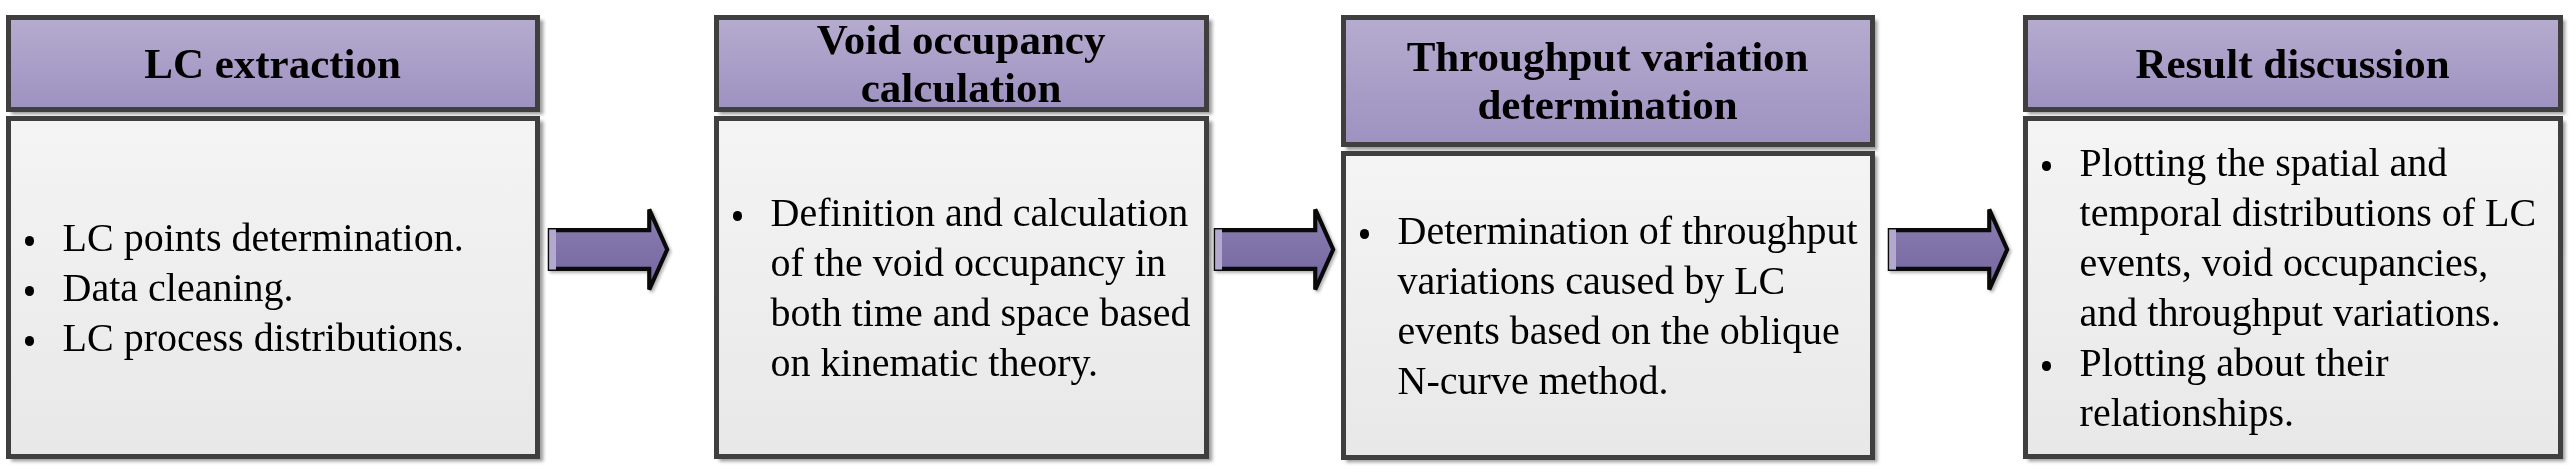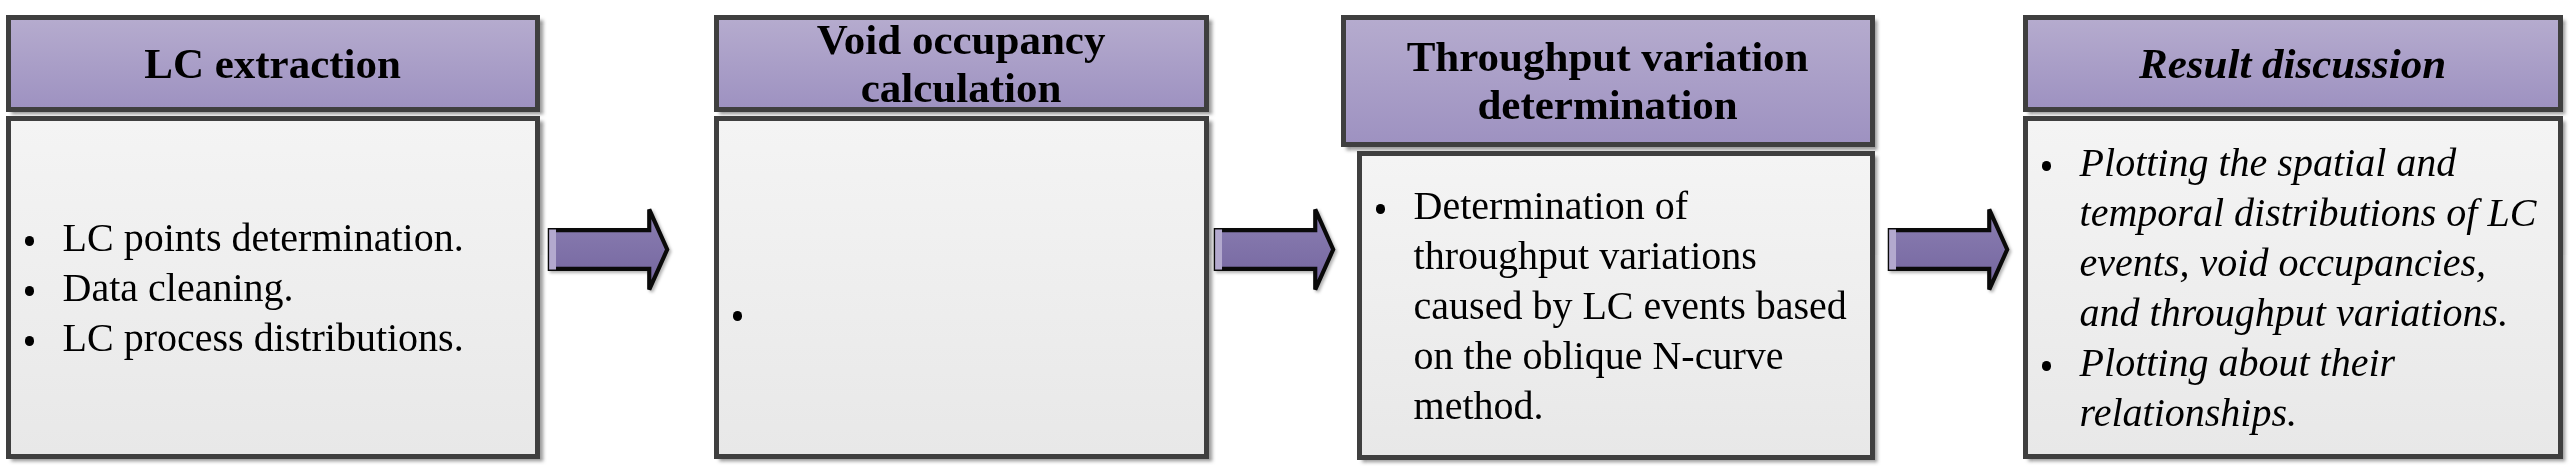--- a/index.html
+++ b/index.html
@@ -23,42 +23,42 @@
     overflow:hidden;
   }
   .canvas{
     width:2576px;height:472px;
     padding:15.3px 0 0 5.6px;
     display:flex;
     align-items:flex-start;
     background:var(--c_background);
   }
   .stage{display:flex;flex-direction:column;flex:none;}
-  .w1{width:534px;} .w2{width:531px;padding-left:36px;} .w3{width:534px;} .w4{width:540px;font-style:italic;}
+  .w1{width:534px;} .w2{width:531px;padding-left:36px;} .w3{width:534px;} .w4{width:540px;}
   .hdr{
     border:5.6px solid var(--c_border);
     background:linear-gradient(180deg,var(--c_header_top) 0%,var(--c_header_bottom) 100%);
     box-shadow:4.2px 4.2px 3.5px -0.7px rgba(64,64,64,.55);
     display:flex;align-items:center;justify-content:center;
     text-align:center;
     font-weight:bold;font-size:43px;line-height:1.12;
     height:97px;
     padding:0 4.2px;
     margin-bottom:4.2px;
   }
   .hdr.tall{height:132px;}
   .bd{
     border:5.6px solid var(--c_border);
     background:linear-gradient(180deg,var(--c_body_top) 0%,var(--c_body_bottom) 100%);
     box-shadow:4.2px 4.2px 3.5px -0.7px rgba(64,64,64,.55);
     height:343px;
     display:flex;flex-direction:column;justify-content:center;
     font-size:40px;line-height:50px;
   }
-  .bd.short{height:309px;margin-left:16px;}
+  .bd.short{height:309px;}
   ul.blist{list-style:none;}
   ul.blist li{position:relative;padding-left:52px;padding-right:7px;}
   .dot{
     position:absolute;left:14px;top:23px;
     width:9.7px;height:9.7px;border-radius:50%;
     background:var(--c_text);
   }
   .gap{display:flex;justify-content:center;flex:none;padding-top:191px;}
   .g1{width:138px;} .g2{width:132px;} .g3{width:148px;}
   .arrow-svg{display:block;filter:drop-shadow(2.1px 2.1px 1.4px rgba(0,0,0,.30));}
@@ -93,21 +93,21 @@
       <rect x="3" y="34" width="10" height="58" style="fill:var(--c_arrow_highlight,#b3a9ce)"></rect>
     </svg>
   </div>
 
   <section class="stage w2">
     <div class="hdr">
       <span>Void occupancy calculation</span>
     </div>
     <div class="bd">
       <ul class="blist">
-        <li><span class="dot"></span></li>
+        <li><span class="dot"></span><span>Definition and calculation of the void occupancy in both time and space based on kinematic theory.</span></li>
       </ul>
     </div>
   </section>
 
   <div class="gap g2">
     <svg class="arrow-svg" width="123" height="87" viewBox="0 0 178 126">
       <path d="M4 35 H148 V5 L174 63 L148 121 V91 H4 Z" fill="url(#agrad)" stroke="#0a0a0a" stroke-width="6" stroke-linejoin="miter"></path>
       <rect x="3" y="34" width="10" height="58" style="fill:var(--c_arrow_highlight,#b3a9ce)"></rect>
     </svg>
   </div>

